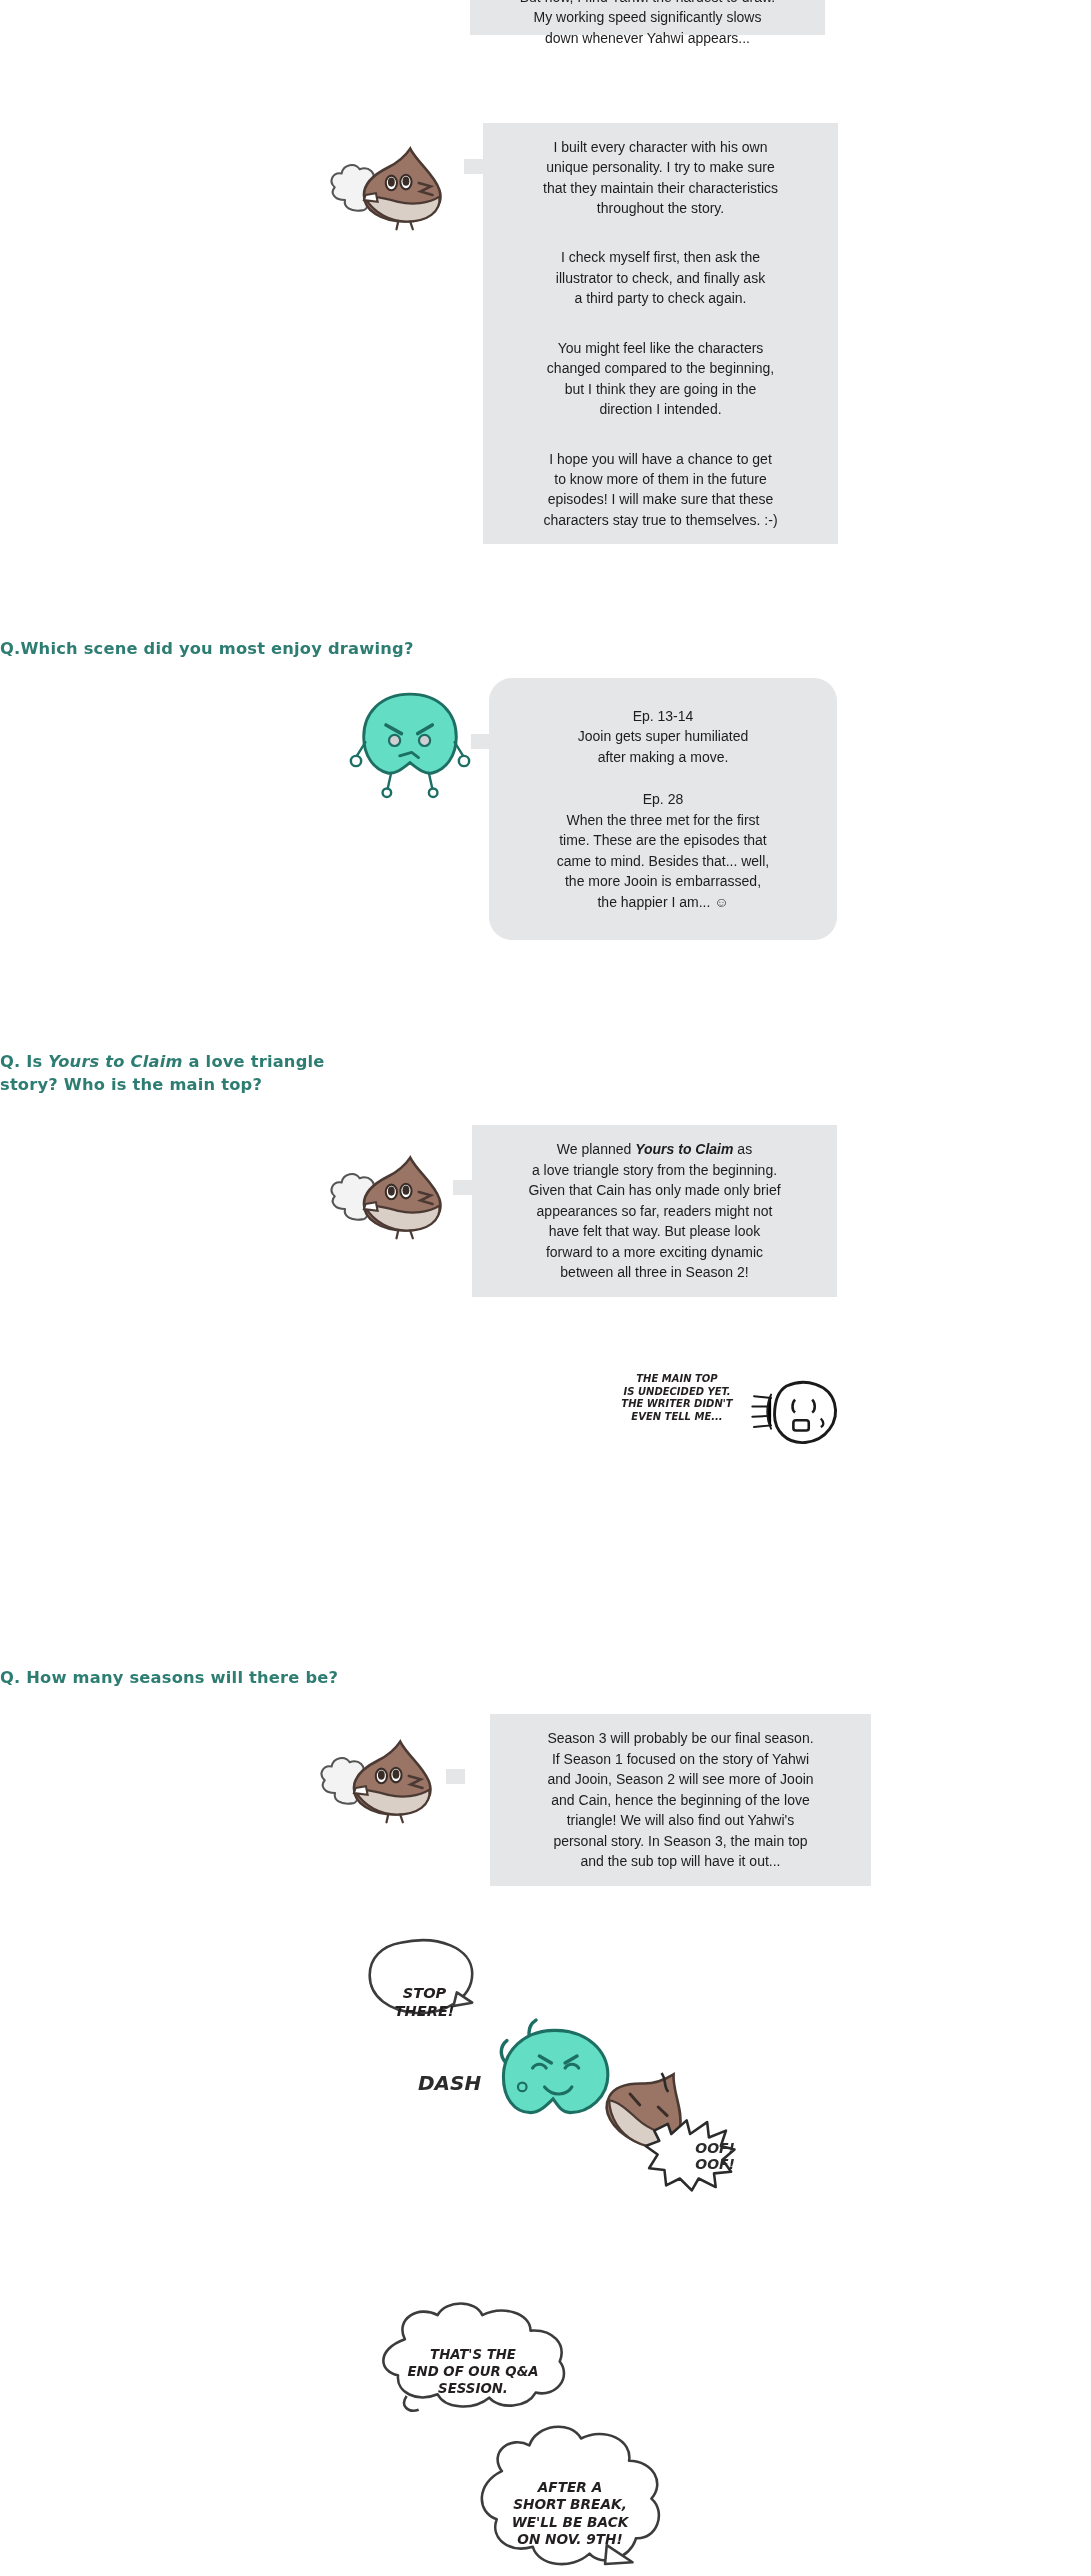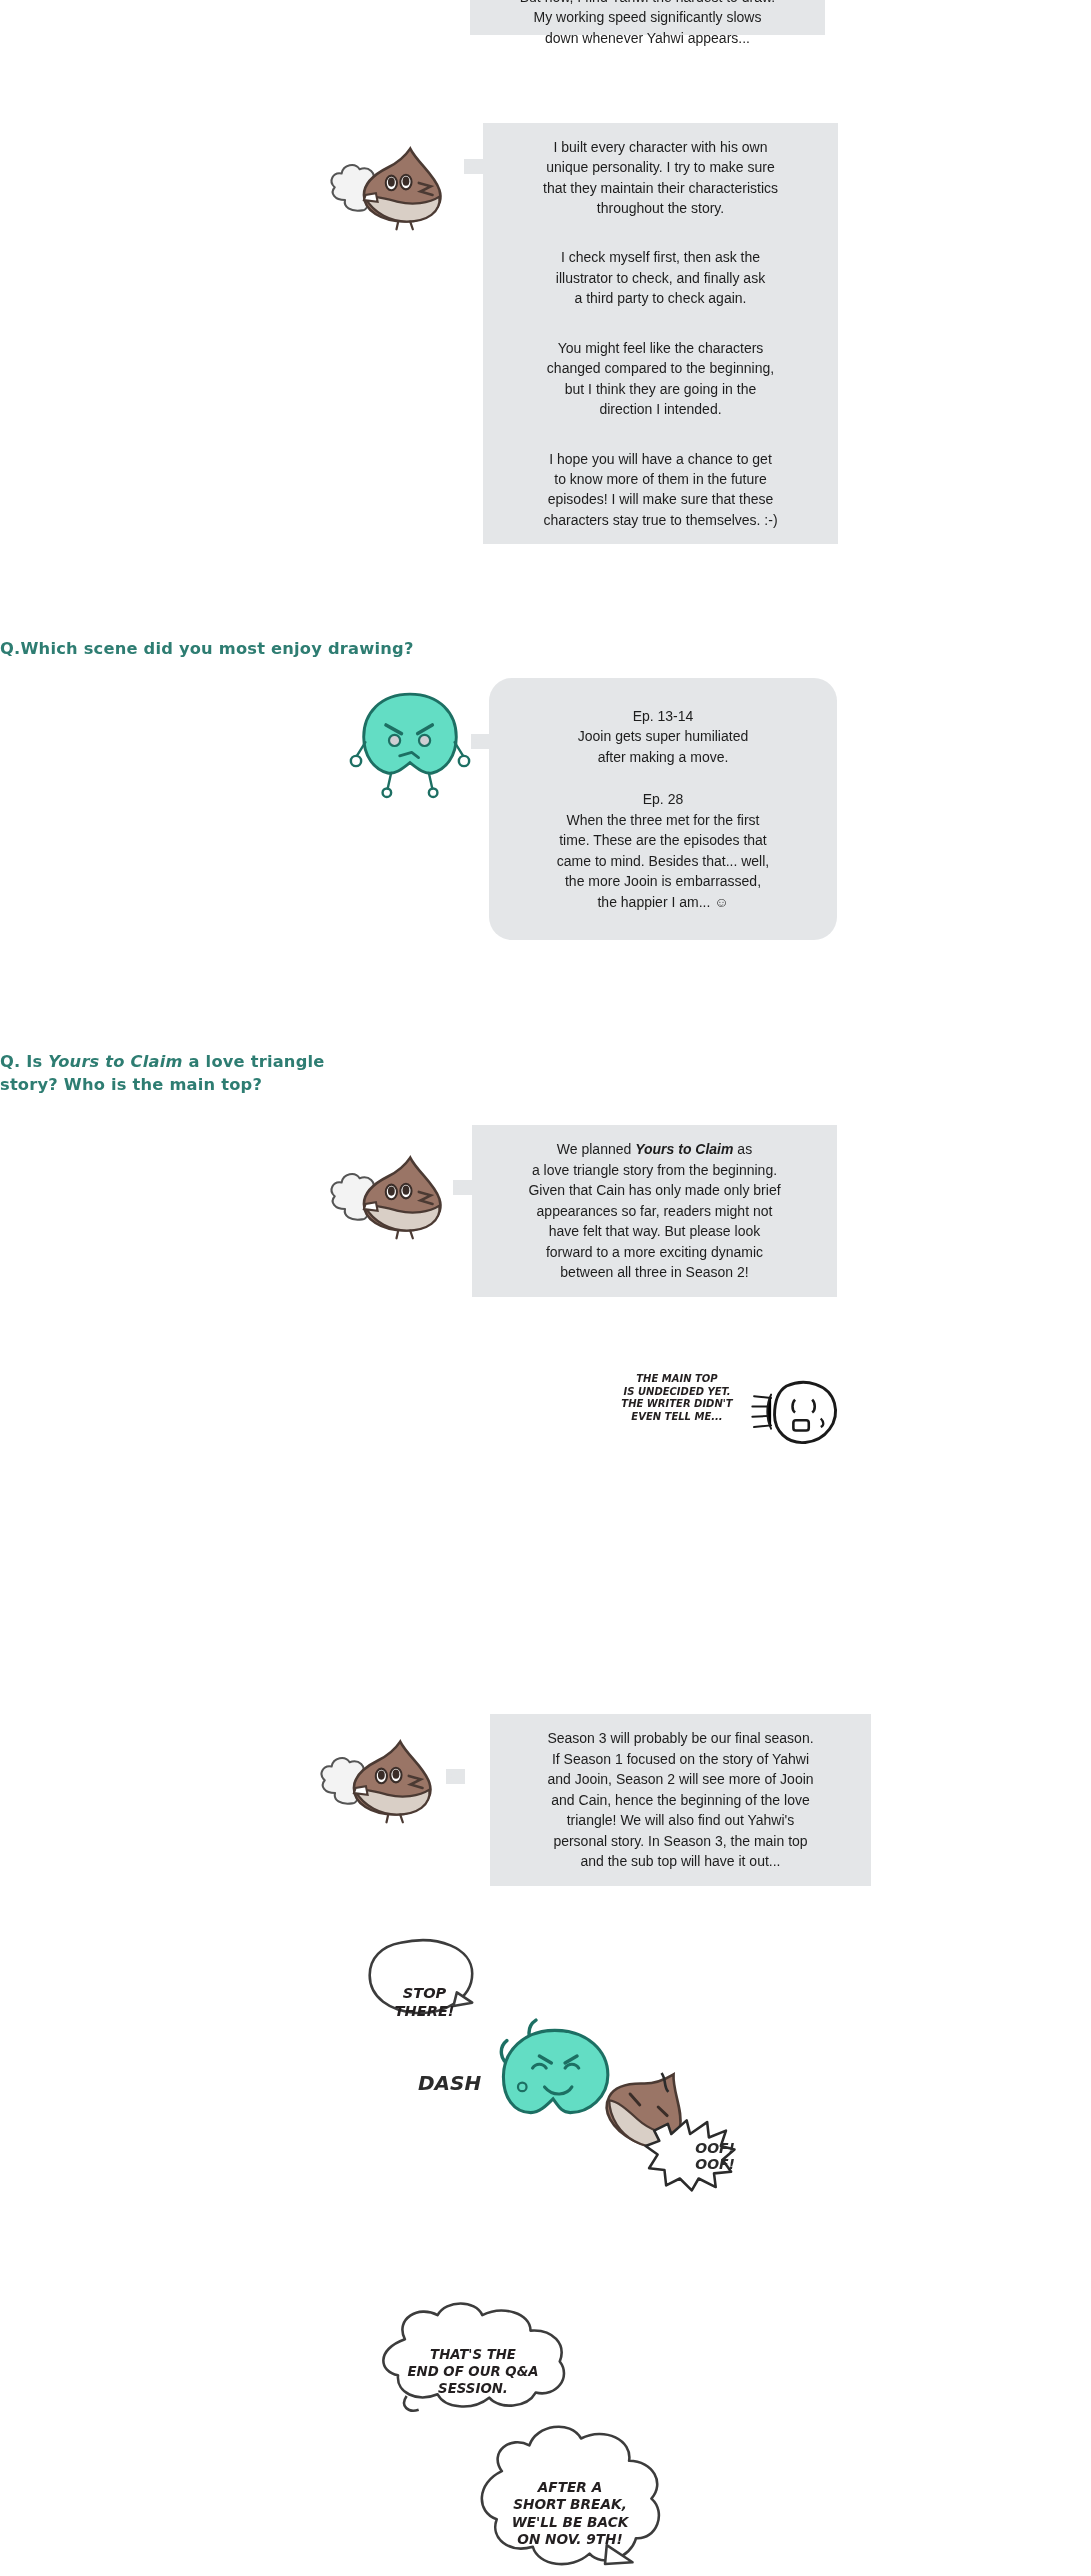--- a/index.html
+++ b/index.html
@@ -259,20 +259,23 @@
                C40 82 26 66 26 48 C26 32 30 20 40 14 Z" fill="#ffffff" stroke="#1a1a1a" stroke-width="3.4"></path>
 
       <path d="M50 30 C46 34 46 42 50 45" fill="none" stroke="#1a1a1a" stroke-width="3"></path>
       <path d="M70 30 C74 34 74 42 70 45" fill="none" stroke="#1a1a1a" stroke-width="3"></path>
 
       <rect x="48" y="54" width="18" height="12" rx="3" fill="none" stroke="#1a1a1a" stroke-width="3"></rect>
       <path d="M80 52 C84 56 84 60 80 62" fill="none" stroke="#1a1a1a" stroke-width="2.6"></path>
     </svg>
   </div>
 
+  <div class="question" style="top:1643px;">
+    <span>Q. How many seasons will there be?</span>
+  </div>
 
   <div class="char" style="left:299px; top:1726px; width:163px; height:99px;">
     <svg width="163" height="99" viewBox="0 0 190 115">
       <g fill="#f3f3f3" stroke="#555" stroke-width="2.4" stroke-linejoin="round">
         <path d="M62 90 C48 92 40 86 42 78 C30 78 24 70 30 63 C22 56 28 45 38 47
                  C40 36 54 34 59 42 C70 38 79 47 74 56 C82 62 78 74 69 73
                  C70 82 68 90 62 90 Z"></path>
       </g>
       <g>
         <path d="M118 18 C126 34 146 48 152 66 C158 85 140 103 112 103

